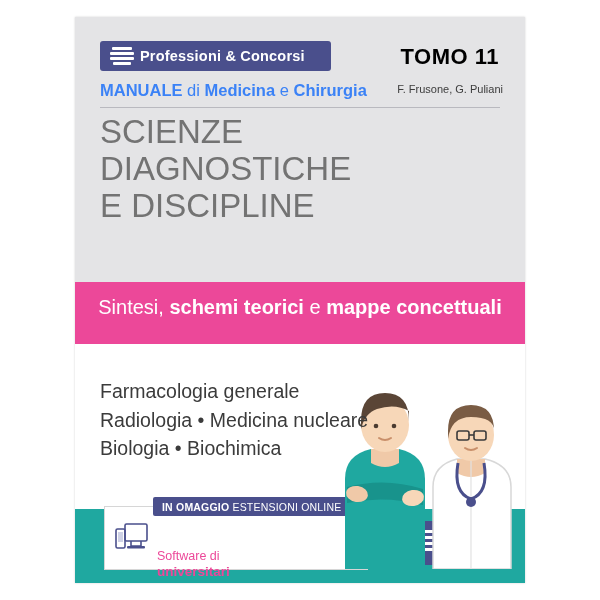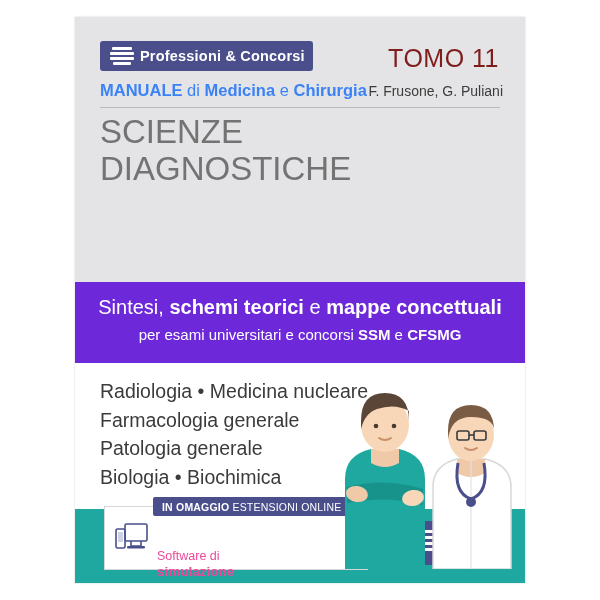--- a/index.html
+++ b/index.html
@@ -52,21 +52,21 @@
   .pc-badge {
     position: absolute;
     left: 25px;
     top: 0;
     height: 30px;
     background: #4a4f8c;
     border-radius: 3px;
     display: flex;
     align-items: center;
     padding-left: 40px;
-    padding-right: 8px;
+    padding-right: 26px;
   }
   .pc-badge-text {
     color: #ffffff;
     font-size: 14.5px;
     font-weight: bold;
     letter-spacing: 0.2px;
     white-space: nowrap;
   }
   .pc-icon {
     position: absolute;
@@ -86,23 +86,23 @@
   }
   .pc-icon i:nth-child(1) { top: 0px; width: 20px; left: 2px;}
   .pc-icon i:nth-child(2) { top: 5px; }
   .pc-icon i:nth-child(3) { top: 10px; }
   .pc-icon i:nth-child(4) { top: 15px; width: 18px; left: 3px;}
 
   .tomo {
     position: absolute;
     right: 26px;
     top: 3px;
-    color: #7f1d1d;
-    font-size: 25px;
-    font-weight: normal;
+    color: #000000;
+    font-size: 22px;
+    font-weight: bold;
     letter-spacing: 0.5px;
   }
 
   
   .manuale-row {
     position: absolute;
     left: 25px;
     top: 64px;
     right: 22px;
     height: 20px;
@@ -113,21 +113,21 @@
     top: 0;
     font-size: 16.5px;
     color: #3b82f6;
     white-space: nowrap;
   }
   .manuale b { font-weight: bold; }
   .authors {
     position: absolute;
     right: 0;
     top: 2px;
-    font-size: 14px;
+    font-size: 11px;
     color: #3c3c3c;
     white-space: nowrap;
   }
 
   .divider {
     position: absolute;
     left: 25px;
     top: 90px;
     width: 400px;
     height: 1px;
@@ -150,22 +150,22 @@
   .title-line.bold { font-weight: normal; }
   .title-line.light { font-weight: normal; }
   .title-line .b { font-weight: bold; }
 
   
   .teal-band {
     position: absolute;
     left: 0;
     top: 265px;
     width: 100%;
-    height: 81px;
-    background: #6d28d9;
+    height: 62px;
+    background: #ec4899;
     color: #ffffff;
   }
   .teal-l1 {
     position: absolute;
     left: 0; right: 0;
     top: 14px;
     text-align: center;
     font-size: 20px;
   }
   .teal-l1 b { font-weight: bold; }
@@ -358,25 +358,25 @@
     <div class="manuale-row">
       <div class="manuale"><b>MANUALE</b><span> di </span><b>Medicina</b><span> e </span><b>Chirurgia</b></div>
       <div class="authors">F. Frusone, G. Puliani</div>
     </div>
 
     <div class="divider"></div>
 
     <div class="title-block">
       <div class="title-line light">SCIENZE</div>
       <div class="title-line bold">DIAGNOSTICHE</div>
+      <div class="title-line bold">E DISCIPLINE</div>
     </div>
 
     <div class="teal-band">
       <div class="teal-l1"><span>Sintesi,</span><b> schemi teorici </b><span>e </span><b>mappe concettuali</b></div>
-      <div class="teal-l2"><span>per esami universitari e concorsi </span><b>SSM</b><span> e </span><b>CFSMG</b></div>
     </div>
 
     <div class="lower">
 
       <svg class="illus" viewBox="0 0 200 210">
 
         <g>
           <path d="M20 210 L20 120 Q20 96 46 90 L74 90 Q100 96 100 120 L100 210 Z" fill="#1fa8a0"></path>
           <path d="M46 90 L74 90 L74 104 Q60 112 46 104 Z" fill="#f0c9a8"></path>
           <ellipse cx="60" cy="66" rx="24" ry="27" fill="#f7d7b8"></ellipse>
@@ -400,42 +400,41 @@
           <rect x="149" y="72" width="12" height="9" rx="2" fill="none" stroke="#3b3b3b" stroke-width="1.6"></rect>
           <path d="M144 76 L149 76" stroke="#3b3b3b" stroke-width="1.6"></path>
           <path d="M140 89 Q146 93 152 89" stroke="#c98f6a" stroke-width="2" fill="none" stroke-linecap="round"></path>
 
           <path d="M133 104 Q128 134 146 140 Q164 134 159 104" stroke="#4a4f8c" stroke-width="3" fill="none"></path>
           <circle cx="146" cy="143" r="5" fill="#4a4f8c"></circle>
         </g>
       </svg>
 
       <div class="subjects">
+        <div class="subject">Farmacologia generale</div>
         <div class="subject">Radiologia • Medicina nucleare</div>
-        <div class="subject">Farmacologia generale</div>
-        <div class="subject">Patologia generale</div>
         <div class="subject">Biologia • Biochimica</div>
       </div>
 
       <div class="bottom-strip">
 
         <div class="soft-box">
           <div class="omaggio">
             <span><b>IN OMAGGIO</b><span> ESTENSIONI ONLINE</span></span>
           </div>
           <svg class="soft-icon" viewBox="0 0 34 32">
             <rect x="10" y="3" width="22" height="17" rx="1.5" fill="none" stroke="#4a4f8c" stroke-width="1.6"></rect>
             <path d="M16 20 L16 25 L26 25 L26 20" fill="none" stroke="#4a4f8c" stroke-width="1.6"></path>
             <rect x="12" y="25" width="18" height="2.4" rx="1" fill="#4a4f8c"></rect>
             <rect x="1" y="8" width="9" height="19" rx="1.5" fill="none" stroke="#4a4f8c" stroke-width="1.6"></rect>
             <rect x="3" y="11" width="5" height="10" fill="#cfd2e6"></rect>
           </svg>
           <div class="soft-text">
             <span>Software di</span><br>
-            <b>simulazione</b>
+            <b>universitari</b>
           </div>
         </div>
 
         <div class="pub-logo">
           <span class="pub-mark">
             <i></i>
               <i></i>
               <i></i>
               <i></i>
           </span>

